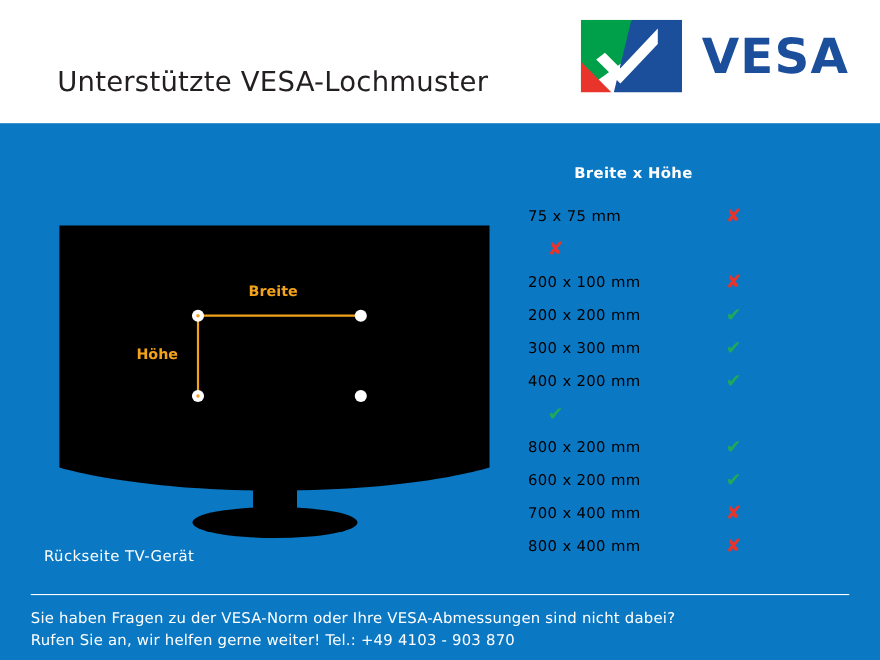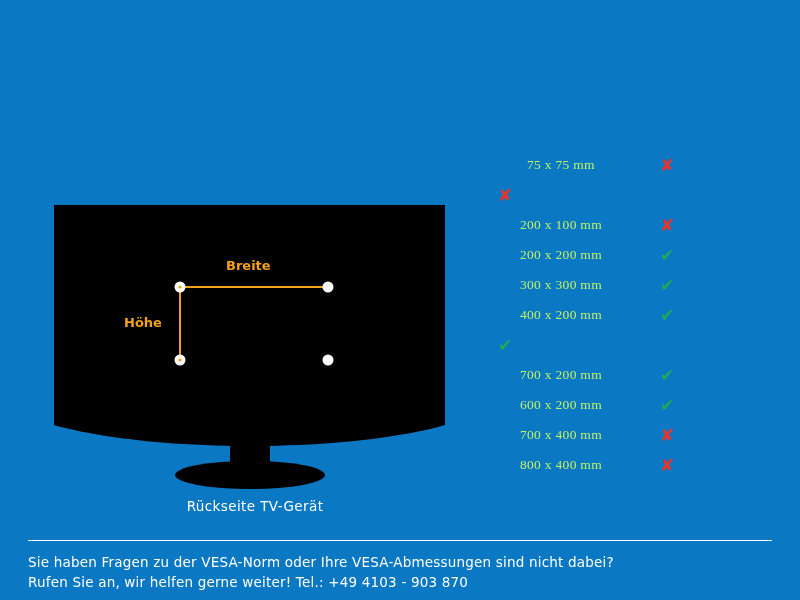--- a/index.html
+++ b/index.html
@@ -86,21 +86,21 @@
     font-size: 13px;
     color: #f3a21c;
     white-space: nowrap;
     font-weight: bold;
   }
   .caption {
     position: absolute;
     left: 0;
     top: 348px;
     width: 430px;
-    text-align: center;
+    text-align: left;
     font-size: 13.5px;
     color: #ffffff;
     letter-spacing: 0.4px;
   }
 
   
   .table {
     position: absolute;
     left: 480px;
     top: 150px;
@@ -114,26 +114,25 @@
     margin-bottom: 16px;
     letter-spacing: 0.3px;
   }
   .row {
     height: 30px;
     display: flex;
     align-items: center;
   }
   .row .size {
     width: 162px;
-    text-align: center;
-    font-size: 13.5px;
-    color: #bef264;
+    text-align: left;
+    font-size: 13.5px;
+    color: #000000;
     letter-spacing: 0.3px;
     white-space: nowrap;
-    font-family: Liberation Serif, serif;
   }
   .row .mark {
     width: 50px;
     text-align: center;
     font-size: 17px;
     font-weight: bold;
     line-height: 1;
   }
   .mark.yes { color: #1faa59; }
   .mark.no  { color: #e8342a; }
@@ -157,20 +156,36 @@
     line-height: 20px;
     letter-spacing: 0.2px;
   }
   .footer div { white-space: nowrap; }
 </style>
 </head>
 <body>
 
 <div class="page">
 
+  <div class="header">
+    <div class="header-title">Unterstützte VESA-Lochmuster</div>
+
+    <div class="logo">
+      <div class="logo-mark">
+        <svg width="92" height="66" viewBox="0 0 92 66" xmlns="http://www.w3.org/2000/svg">
+          <rect x="0" y="0" width="92" height="66" fill="#ffffff"></rect>
+          <polygon points="0,0 46,0 46,33 0,66" fill="#00a04a"></polygon>
+          <polygon points="46,0 92,0 92,66 30,66" fill="#1b4f9c"></polygon>
+          <polygon points="0,38 0,66 28,66" fill="#e8342a"></polygon>
+          <polygon points="22,30 36,44 70,8 70,22 36,58 14,36" fill="#ffffff"></polygon>
+        </svg>
+      </div>
+      <div class="logo-text">VESA</div>
+    </div>
+  </div>
 
   <div class="tv-area">
     <svg class="tv-svg" width="430" height="345" viewBox="0 0 430 345" xmlns="http://www.w3.org/2000/svg">
 
       <path d="M14,55 L405,55 L405,275 C405,275 340,296 210,296 C80,296 14,275 14,275 Z" fill="#000000"></path>
 
       <rect x="190" y="293" width="40" height="24" fill="#000000"></rect>
 
       <ellipse cx="210" cy="325" rx="75" ry="14" fill="#000000"></ellipse>
 
@@ -184,20 +199,21 @@
       <circle cx="140" cy="137" r="1.6" fill="#f3a21c"></circle>
       <circle cx="140" cy="210" r="1.6" fill="#f3a21c"></circle>
     </svg>
 
     <div class="lbl-breite">Breite</div>
     <div class="lbl-hoehe">Höhe</div>
     <div class="caption">Rückseite TV-Gerät</div>
   </div>
 
   <div class="table">
+    <div class="table-head">Breite x Höhe</div>
 
     <div class="row">
       <div class="size">75 x 75 mm</div>
       <div class="mark no">✘</div>
     </div>
     <div class="row">
       <div class="mark no">✘</div>
     </div>
     <div class="row">
       <div class="size">200 x 100 mm</div>
@@ -212,21 +228,21 @@
       <div class="mark yes">✔</div>
     </div>
     <div class="row">
       <div class="size">400 x 200 mm</div>
       <div class="mark yes">✔</div>
     </div>
     <div class="row">
       <div class="mark yes">✔</div>
     </div>
     <div class="row">
-      <div class="size">700 x 200 mm</div>
+      <div class="size">800 x 200 mm</div>
       <div class="mark yes">✔</div>
     </div>
     <div class="row">
       <div class="size">600 x 200 mm</div>
       <div class="mark yes">✔</div>
     </div>
     <div class="row">
       <div class="size">700 x 400 mm</div>
       <div class="mark no">✘</div>
     </div>

